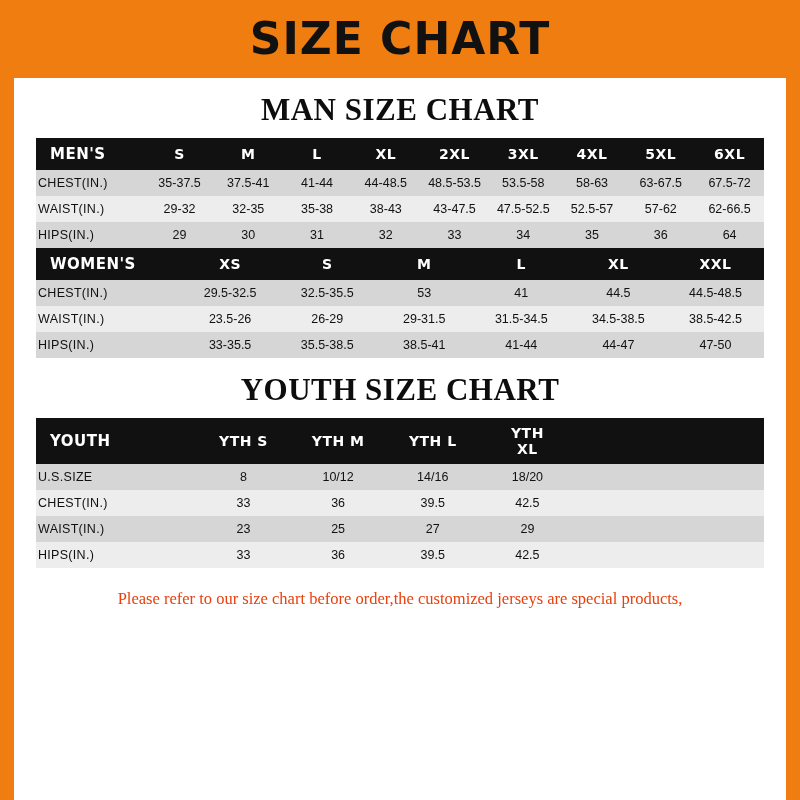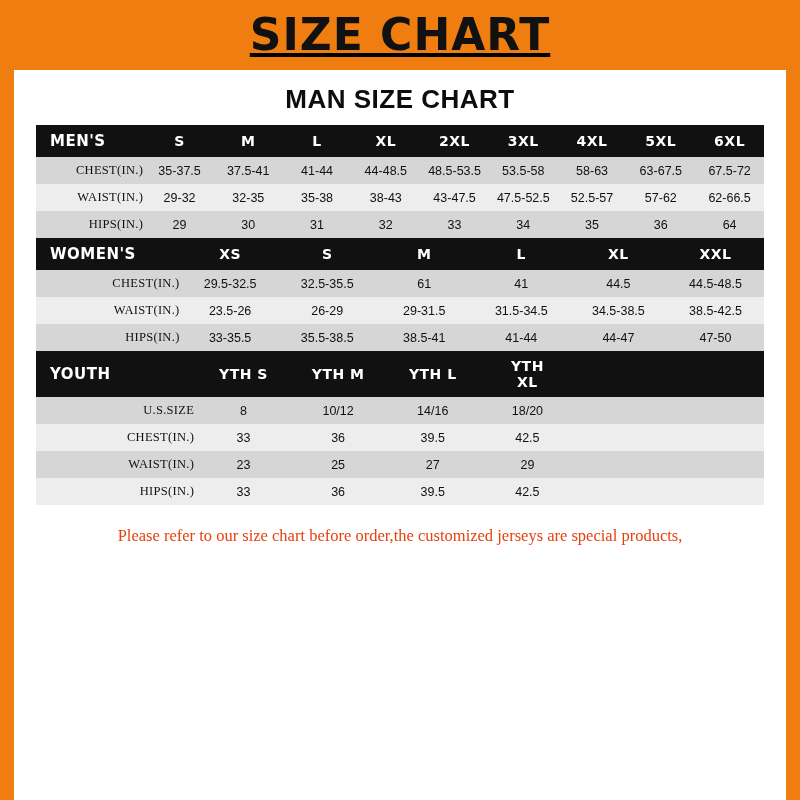--- a/index.html
+++ b/index.html
@@ -17,43 +17,42 @@
     position: relative;
     width: 800px;
     height: 800px;
     background: #ffffff;
     box-sizing: border-box;
     border-left: 14px solid #f07d10;
     border-right: 14px solid #f07d10;
   }
   .header-bar {
     background: #f07d10;
-    height: 70px;
+    height: 78px;
     display: flex;
     align-items: center;
     justify-content: center;
     margin: 0 -14px;
-    text-decoration: underline;
   }
   .header-title {
     font-family: "DejaVu Sans", sans-serif;
     font-weight: bold;
     font-size: 44px;
     letter-spacing: 1px;
     color: #111111;
     line-height: 1;
   }
   .content {
     padding: 0 22px;
   }
   .section-title {
     text-align: center;
-    font-family: Liberation Sans, sans-serif;
+    font-family: Liberation Serif, serif;
     font-weight: bold;
-    font-size: 26px;
+    font-size: 31px;
     color: #0d0d0d;
     margin: 14px 0 10px 0;
     letter-spacing: 0.5px;
   }
   table.size-table {
     width: 100%;
     border-collapse: collapse;
     table-layout: fixed;
     font-size: 12.5px;
     color: #111111;
@@ -72,22 +71,22 @@
     text-align: left;
     padding-left: 14px;
     font-size: 15px;
   }
   table.size-table tbody td {
     text-align: center;
     padding: 6px 2px;
     font-size: 12.5px;
   }
   table.size-table tbody td.rowlabel {
-    text-align: right;
-    font-family: Liberation Serif, serif;
+    text-align: left;
+    font-family: Liberation Sans, sans-serif;
     font-size: 12.5px;
     letter-spacing: 0.3px;
   }
   table.size-table tbody tr.odd td { background: #d6d6d6; }
   table.size-table tbody tr.even td { background: #ededed; }
 
   
   .tbl-men col.c0 { width: 15%; }
   .tbl-women col.c0 { width: 20%; }
   .tbl-youth col.c0 { width: 22%; }
@@ -201,21 +200,21 @@
           <th>L</th>
           <th>XL</th>
           <th>XXL</th>
         </tr>
       </thead>
       <tbody>
         <tr class="odd">
           <td class="rowlabel">CHEST(IN.)</td>
           <td>29.5-32.5</td>
           <td>32.5-35.5</td>
-          <td>61</td>
+          <td>53</td>
           <td>41</td>
           <td>44.5</td>
           <td>44.5-48.5</td>
         </tr>
         <tr class="even">
           <td class="rowlabel">WAIST(IN.)</td>
           <td>23.5-26</td>
           <td>26-29</td>
           <td>29-31.5</td>
           <td>31.5-34.5</td>
@@ -227,20 +226,21 @@
           <td>33-35.5</td>
           <td>35.5-38.5</td>
           <td>38.5-41</td>
           <td>41-44</td>
           <td>44-47</td>
           <td>47-50</td>
         </tr>
       </tbody>
     </table>
 
+    <div class="section-title">YOUTH SIZE CHART</div>
     <table class="size-table tbl-youth">
       <colgroup>
         <col class="c0">
           <col>
           <col>
           <col>
           <col>
           <col>
           <col>
       </colgroup>

